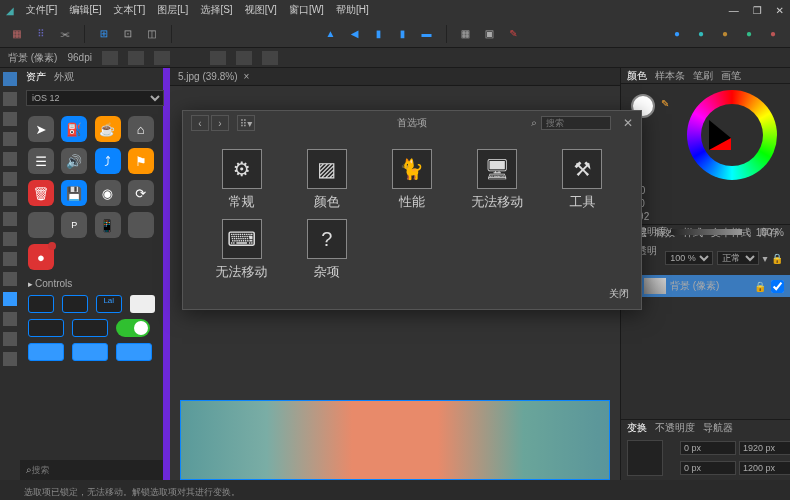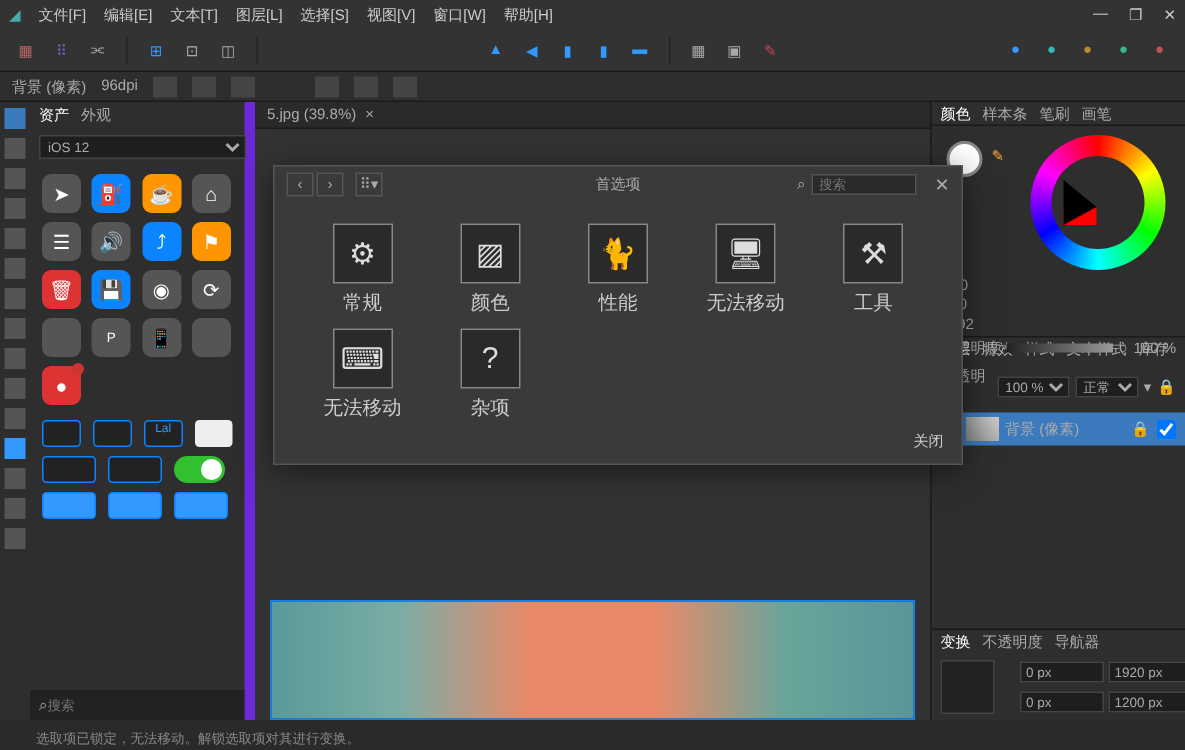--- a/index.html
+++ b/index.html
@@ -173,20 +173,21 @@
    <div class="ic r">🗑</div>
    <div class="ic b">💾</div>
    <div class="ic gy">◉</div>
    <div class="ic gy">⟳</div>
    <div class="ic gy"></div>
    <div class="ic gy" style="font-size:9px">P</div>
    <div class="ic gy">📱</div>
    <div class="ic gy"></div>
    <div class="ic r" style="position:relative">●<span style="position:absolute;top:-2px;right:-2px;width:8px;height:8px;border-radius:50%;background:#c33"></span></div>
   </div>
+  <div class="hdr">▸ <span>Controls</span></div>
   <div class="controls">
    <div class="row">
     <div class="ctrl"></div>
     <div class="ctrl"></div>
     <div class="ctrl" style="font-size:8px;color:#39f;text-align:center">Lal</div>
     <div class="ctrl w"></div>
    </div>
    <div class="row">
     <div class="ctrl"></div>
     <div class="ctrl"></div>

